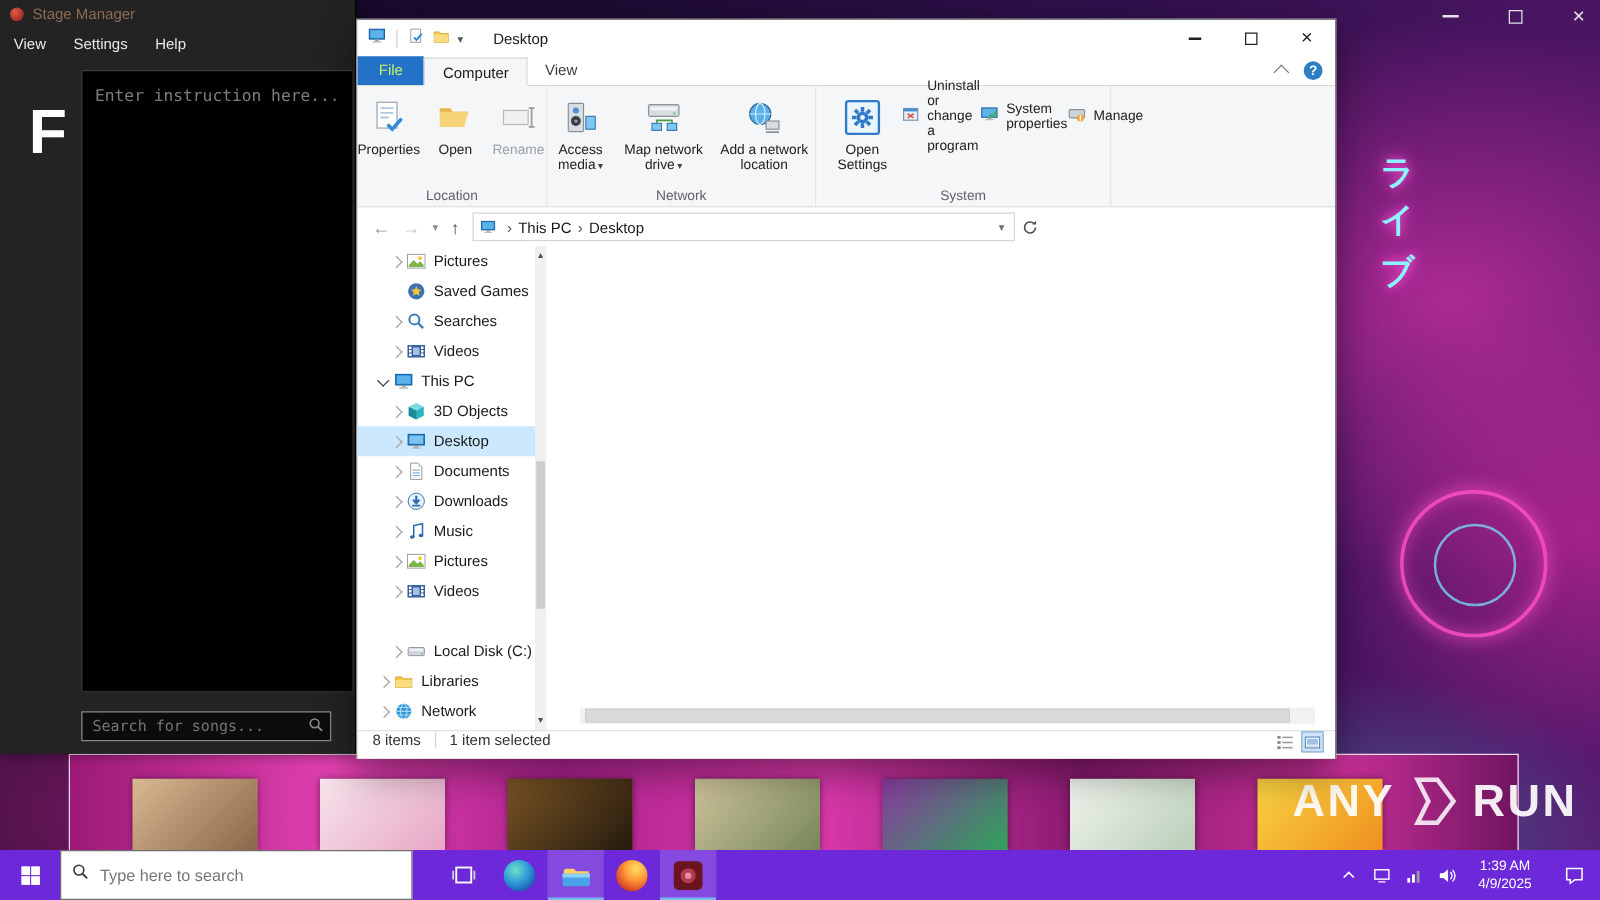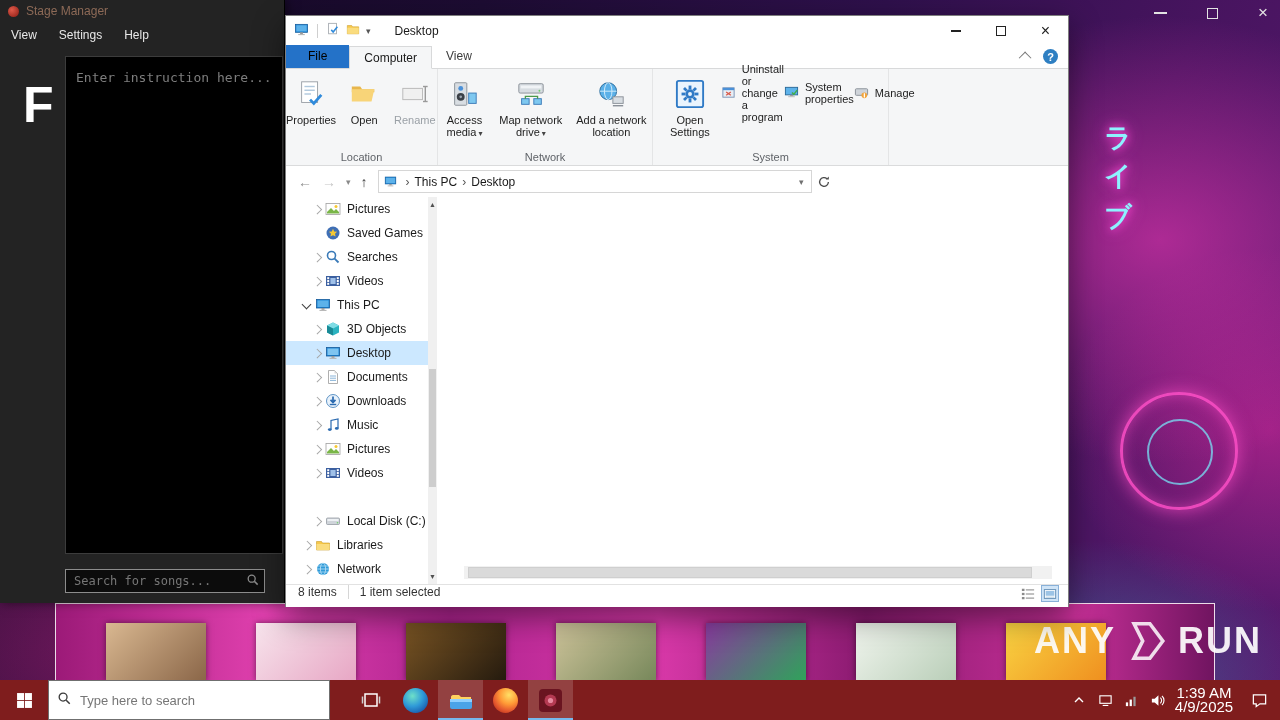--- a/index.html
+++ b/index.html
@@ -62,21 +62,21 @@
   .qat-caret{font-size:9px;color:#555}
   .ex-title{font-size:12px;color:#1a1a1a;margin-left:24px}
   .ex-winbtns{margin-left:auto;display:flex;height:30px}
   .winbtn{width:45px;height:30px;display:flex;align-items:center;justify-content:center;color:#222}
   .wb-min{width:10px;height:1.5px;background:#222}
   .wb-max{width:10px;height:10px;border:1.1px solid #222}
   .wb-close{font-size:16px;line-height:10px}
 
   .ex-tabs{position:absolute;top:30px;left:0;right:0;height:23px;background:#fff;border-bottom:1px solid #d8d9da;display:flex;align-items:flex-end;font-size:12px}
   .tab{height:23px;line-height:23px;text-align:center;padding:0 14px;color:#3c3c3c}
-  .tab-file{background:#2472c8;color:#000000;padding:0 22px}
+  .tab-file{background:#2472c8;color:#bef264;padding:0 17px}
   .tab-active{background:#f5f6f7;border:1px solid #d8d9da;border-bottom:1px solid #f5f6f7;margin-bottom:-1px;color:#1a1a1a}
   .tabs-right{margin-left:auto;display:flex;align-items:center;gap:12px;padding-right:10px;height:23px}
   .ribbon-collapse{width:9px;height:9px;border-left:1.5px solid #777;border-top:1.5px solid #777;transform:rotate(45deg) translateY(2px)}
   .help-circle{width:15px;height:15px;border-radius:50%;background:#2e7fc2;color:#fff;font-size:11px;font-weight:700;
     display:flex;align-items:center;justify-content:center}
 
   .ex-ribbon{position:absolute;top:53px;left:0;right:0;height:97px;background:#f5f6f7;border-bottom:1px solid #dadbdc;display:flex}
   .rb-group{position:relative;height:100%;border-right:1px solid #e4e5e6;display:flex;justify-content:center;padding-top:6px}
   .rb-group-label{position:absolute;bottom:2px;left:0;right:0;text-align:center;font-size:11px;color:#5f6368}
   .rb-loc{width:152px;gap:6px}
@@ -124,32 +124,32 @@
 
   .ex-statusbar{position:absolute;top:568px;left:0;right:0;height:23px;background:#fff;border-top:1px solid #e2e2e2;
     display:flex;align-items:flex-start;font-size:12px;color:#333}
   .sb-items{margin-left:12px}
   .sb-sep{width:1px;height:14px;background:#d6d6d6;margin:0 11px}
   .sb-views{margin-left:auto;display:flex;gap:4px;padding-right:9px}
   .sb-view{width:18px;height:17px;display:flex;align-items:center;justify-content:center}
   .sb-view.active{background:#cfe4f7;border:1px solid #88b0d8}
 
   
-  #taskbar{position:absolute;left:0;bottom:0;width:1280px;height:40px;background:#7f1d1d;display:flex;align-items:center;z-index:50}
+  #taskbar{position:absolute;left:0;bottom:0;width:1280px;height:40px;background:#6d28d9;display:flex;align-items:center;z-index:50}
   .tb-start{width:48px;height:40px;display:flex;align-items:center;justify-content:center}
   .tb-search{width:282px;height:40px;background:#fff;border:1px solid #6f6f6f;display:flex;align-items:center;padding:0 8px;gap:8px}
   .tb-search input{border:none;outline:none;font-size:13px;color:#444;flex:1;background:transparent;font-family:"Liberation Sans",sans-serif}
   .tb-apps{margin-left:18px;display:flex;height:40px}
   .tb-app{width:45px;height:40px;display:flex;align-items:center;justify-content:center}
   .tb-app.active{background:rgba(255,255,255,.16);box-shadow:inset 0 -2px 0 #76b9ed}
   .ic-edge{width:25px;height:25px;border-radius:50%;background:radial-gradient(circle at 38% 32%,#6ee0c8,#2f9ad8 45%,#1a5fb0 78%)}
   .ic-firefox{width:25px;height:25px;border-radius:50%;background:radial-gradient(circle at 64% 28%,#ffe066,#ff9a36 38%,#e4572e 66%,#b5301a 88%)}
   .tb-tray{margin-left:auto;display:flex;align-items:center;height:40px}
   .tray-btn{width:26px;height:40px;display:flex;align-items:center;justify-content:center}
-  .tb-clock{width:68px;text-align:center;color:#fff;font-size:15px;line-height:14px;padding:0 4px}
+  .tb-clock{width:68px;text-align:center;color:#fff;font-size:11px;line-height:14px;padding:0 4px}
   .tb-action{width:42px;height:40px;display:flex;align-items:center;justify-content:center}
 </style>
 </head>
 <body>
 
 <div id="screen">
 
   <div id="wallpaper">
     <div class="wp-vtext">ライブ</div>
     <div class="wp-ring">

